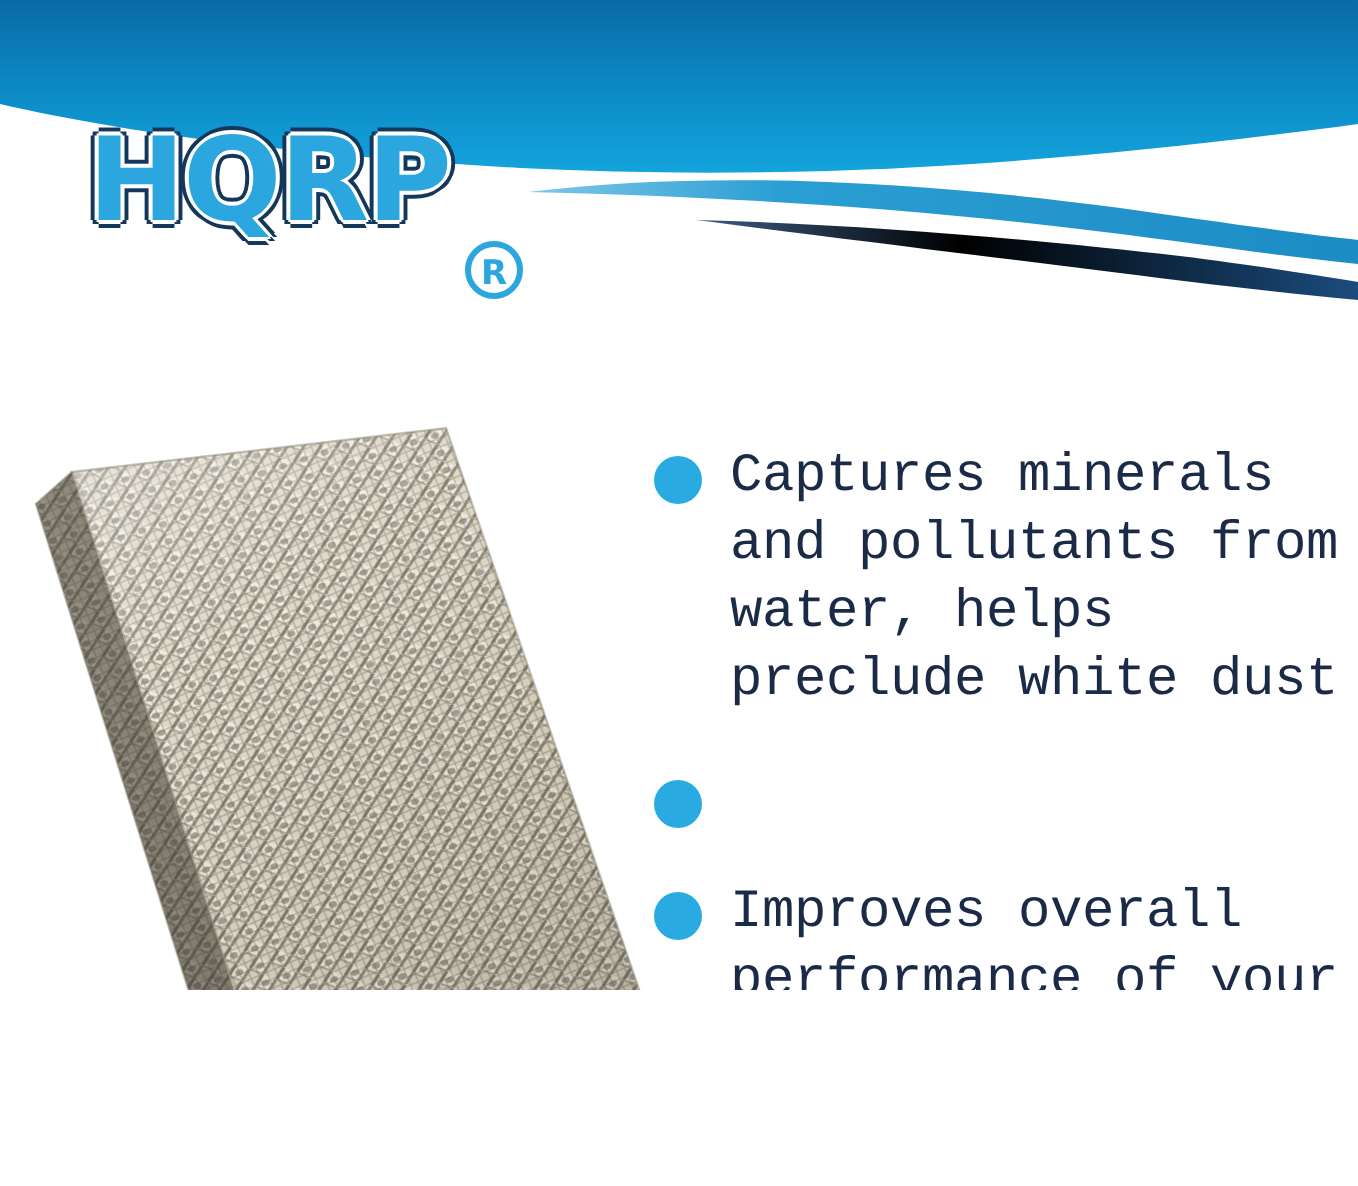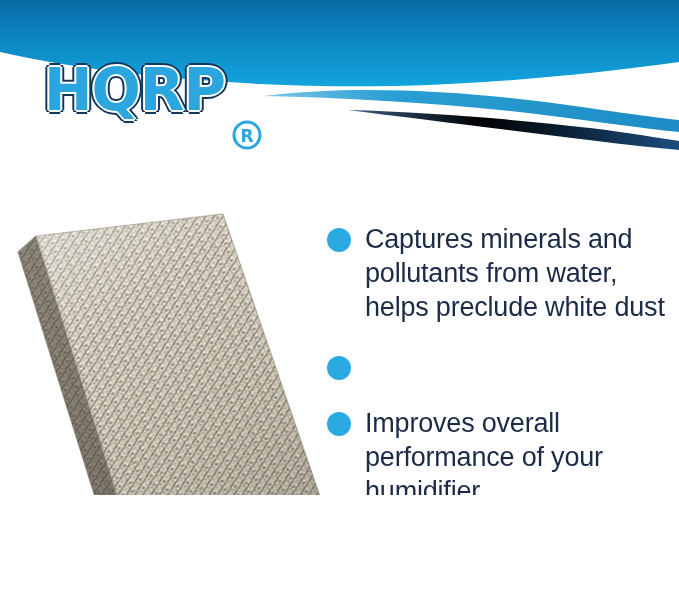--- a/index.html
+++ b/index.html
@@ -92,21 +92,21 @@
     flex: 0 0 auto;
     width: 24px;
     height: 24px;
     border-radius: 50%;
     background: #29ABE2;
     margin-top: 6px;
     margin-right: 14px;
   }
   .feature-text {
     flex: 1 1 auto;
-    font-family: Liberation Sans, sans-serif;
+    font-family: Liberation Mono, monospace;
     font-size: 27px;
     line-height: 34px;
     color: #1B2A47;
     letter-spacing: -0.2px;
   }
 </style>
 </head>
 <body>
 
 <div id="canvas">

